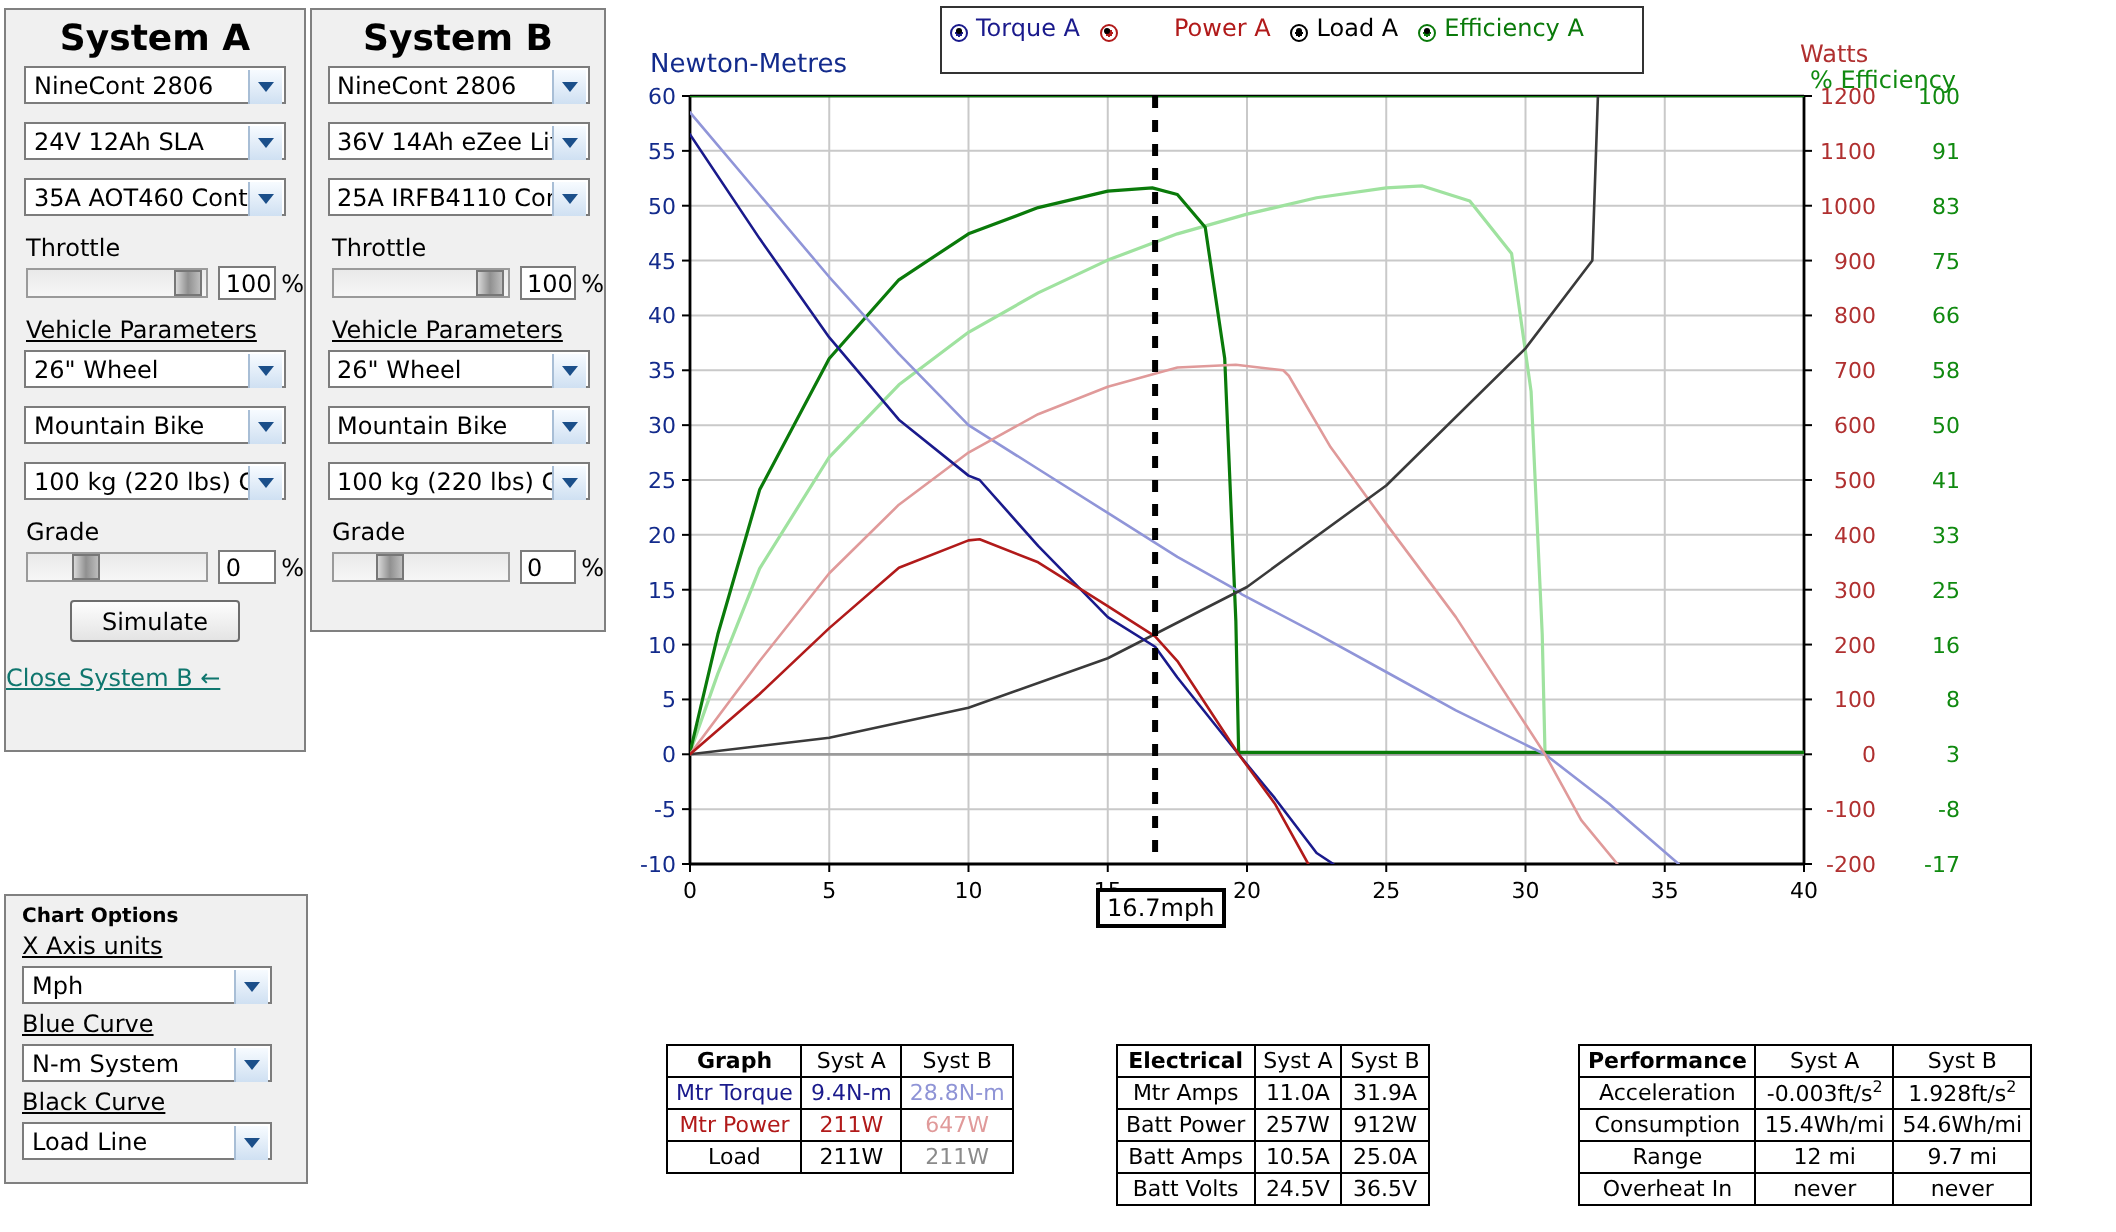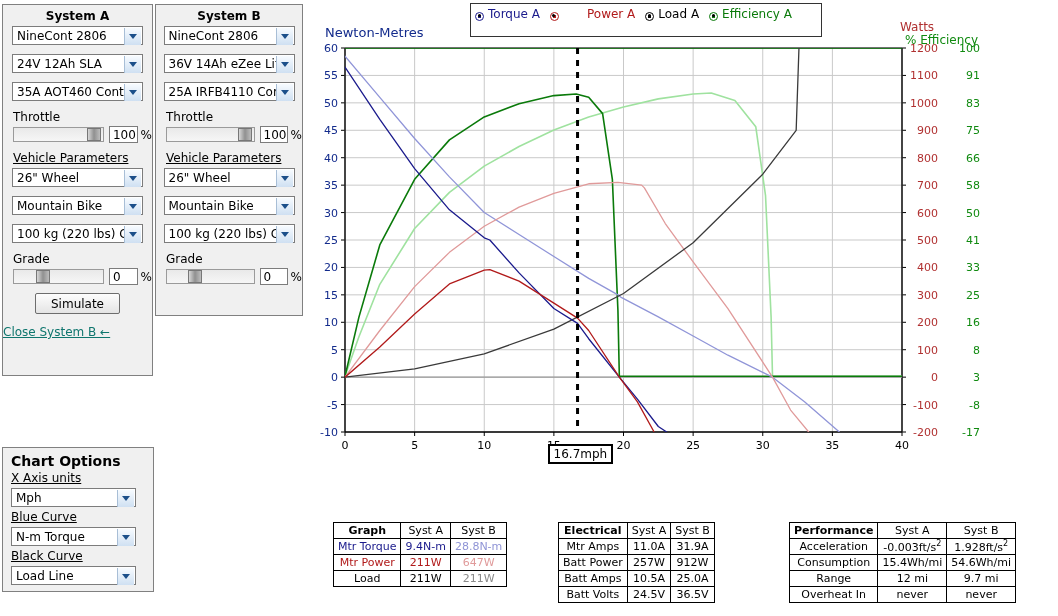--- a/index.html
+++ b/index.html
@@ -11,21 +11,21 @@
   }
 
   
   .panel{
     position:absolute;background:#f0f0f0;border:1px solid #808080;
     box-sizing:border-box;
   }
   #sysA{left:2px;top:4px;width:151px;height:372px;}
   #sysB{left:155px;top:4px;width:148px;height:312px;}
   .panel-title{
-    text-align:center;font-weight:bold;font-size:12px;margin:4px 0 3px 0;
+    text-align:center;font-weight:bold;font-size:18px;margin:4px 0 3px 0;
     letter-spacing:0px;
   }
   .selarrow{
     position:absolute;right:1px;top:1px;width:16px;height:17px;
     background:linear-gradient(#f7fbff,#cfe0f2);
     border-left:1px solid #a8bed6;
     display:flex;align-items:center;justify-content:center;
     pointer-events:none;
   }
   .selarrow i{
@@ -69,21 +69,21 @@
   .closelink{
     display:block;margin-top:11px;font-size:12px;
     color:#0f766e;text-decoration:underline;cursor:pointer;
   }
 
   
   #chartopts{
     position:absolute;left:2px;top:447px;width:152px;height:145px;
     background:#f0f0f0;border:1px solid #808080;box-sizing:border-box;
   }
-  #chartopts .co-title{font-weight:bold;font-size:14px;margin:5px 0 2px 8px;}
+  #chartopts .co-title{font-weight:bold;font-size:10px;margin:5px 0 2px 8px;}
   #chartopts .lbl-u{margin-left:8px;}
   #chartopts .selbox{width:125px;margin:0 0 3px 8px;}
 
   
   #legend{
     position:absolute;left:470px;top:3px;width:352px;height:34px;
     border:1px solid #333;background:#fff;box-sizing:border-box;
     padding:2px 0 0 4px;
   }
   .legrow{display:flex;height:15px;align-items:center;}
@@ -253,21 +253,21 @@
   <div class="co-title">Chart Options</div>
   <div class="lbl-u">X Axis units</div>
   <div class="selbox">
     <span class="seltext">Mph</span>
     <span class="selarrow">
         <i></i>
       </span>
   </div>
   <div class="lbl-u">Blue Curve</div>
   <div class="selbox">
-    <span class="seltext">N-m Torque</span>
+    <span class="seltext">N-m System</span>
     <span class="selarrow">
         <i></i>
       </span>
   </div>
   <div class="lbl-u">Black Curve</div>
   <div class="selbox">
     <span class="seltext">Load Line</span>
     <span class="selarrow">
         <i></i>
       </span>

